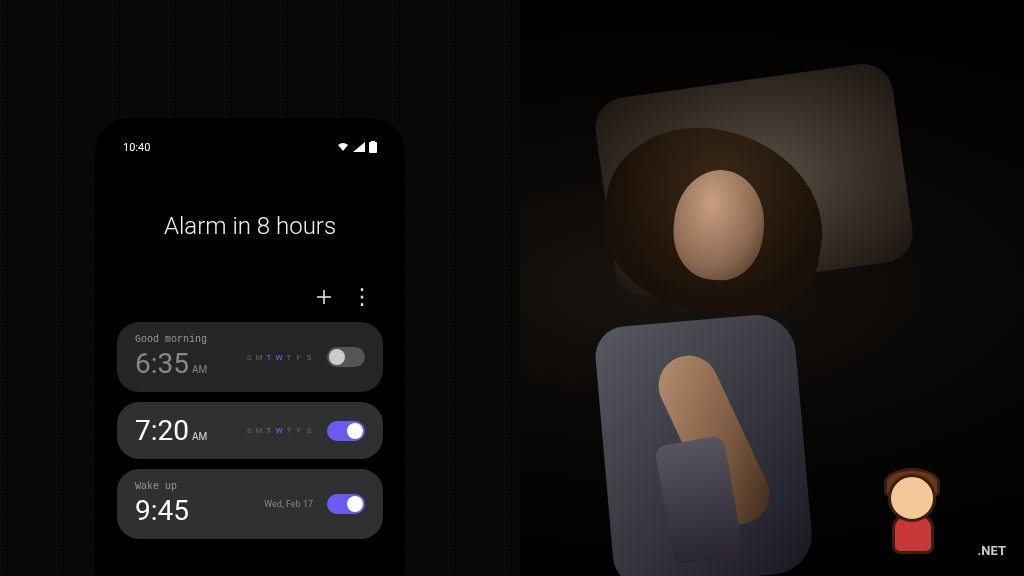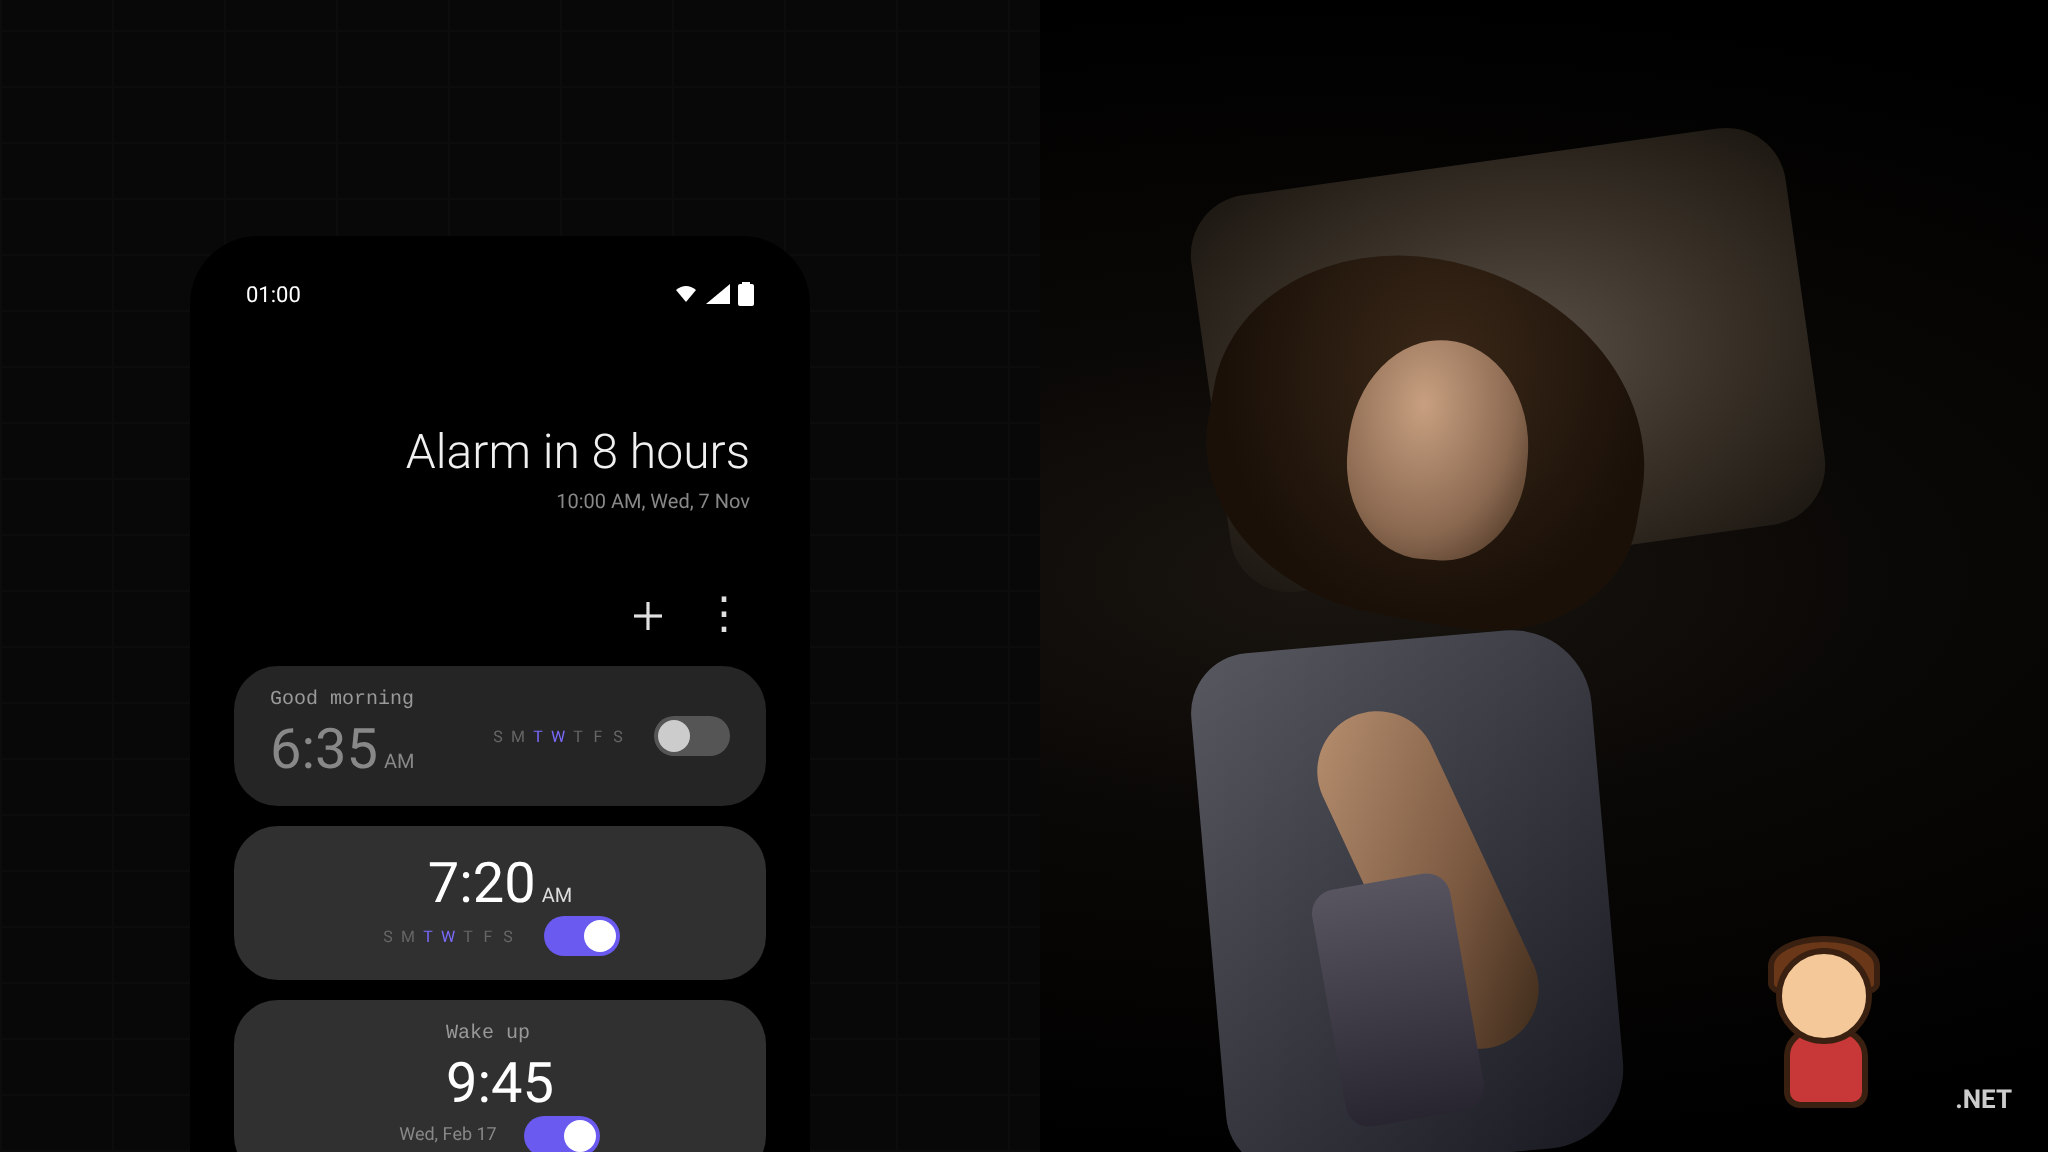--- a/index.html
+++ b/index.html
@@ -133,21 +133,21 @@
     }
     .status-icons {
       display: flex;
       align-items: center;
       gap: 4px;
     }
     .status-icons svg {
       fill: #fff;
     }
     .alarm-header {
-      text-align: right;
+      text-align: center;
       padding: 52px 20px 20px;
     }
     .alarm-title {
       color: #f0f0f0;
       font-size: 24px;
       font-weight: 300;
       margin-bottom: 6px;
     }
     .alarm-subtitle {
       color: #888;
@@ -178,21 +178,20 @@
     .alarm-card {
       background: #252525;
       border-radius: 22px;
       padding: 12px 18px;
       display: flex;
       align-items: center;
       justify-content: space-between;
     }
     .alarm-card.active {
       background: #303030;
-      flex-direction: column;
     }
     .alarm-left {
       display: flex;
       flex-direction: column;
     }
     .alarm-label {
       color: #999;
       font-size: 10px;
       margin-bottom: 2px;
       font-family: Liberation Mono, monospace;
@@ -338,38 +337,37 @@
     <div class="head"></div>
     <div class="torso"></div>
     <div class="arm"></div>
     <div class="hand-phone"></div>
   </div>
 
   <div class="phone-mockup">
     <div class="phone-screen">
 
       <div class="status-bar">
-        <span class="status-time">01:00</span>
+        <span class="status-time">10:40</span>
         <div class="status-icons">
           <svg width="12" height="10" viewBox="0 0 12 10">
               <path d="M6 9 L1 3 Q6 -1 11 3 Z"></path>
             </svg>
           <svg width="12" height="10" viewBox="0 0 12 10">
               <path d="M0 10 L12 10 L12 0 Z"></path>
             </svg>
           <svg width="8" height="12" viewBox="0 0 8 12">
               <rect x="0" y="1" width="8" height="11" rx="1"></rect>
               <rect x="2" y="0" width="4" height="2"></rect>
             </svg>
         </div>
       </div>
 
       <div class="alarm-header">
         <div class="alarm-title">Alarm in 8 hours</div>
-        <div class="alarm-subtitle">10:00 AM, Wed, 7 Nov</div>
       </div>
 
       <div class="action-row">
         <div class="action-btn">
           <svg width="18" height="18" viewBox="0 0 18 18" stroke="#e0e0e0" stroke-width="1.6">
               <line x1="9" y1="2" x2="9" y2="16"></line>
               <line x1="2" y1="9" x2="16" y2="9"></line>
             </svg>
         </div>
         <div class="action-btn">⋮</div>

